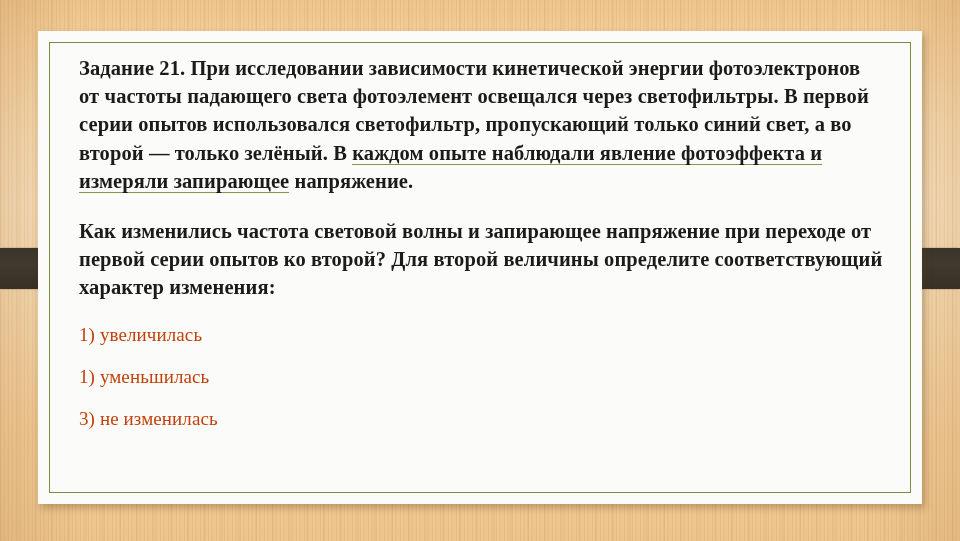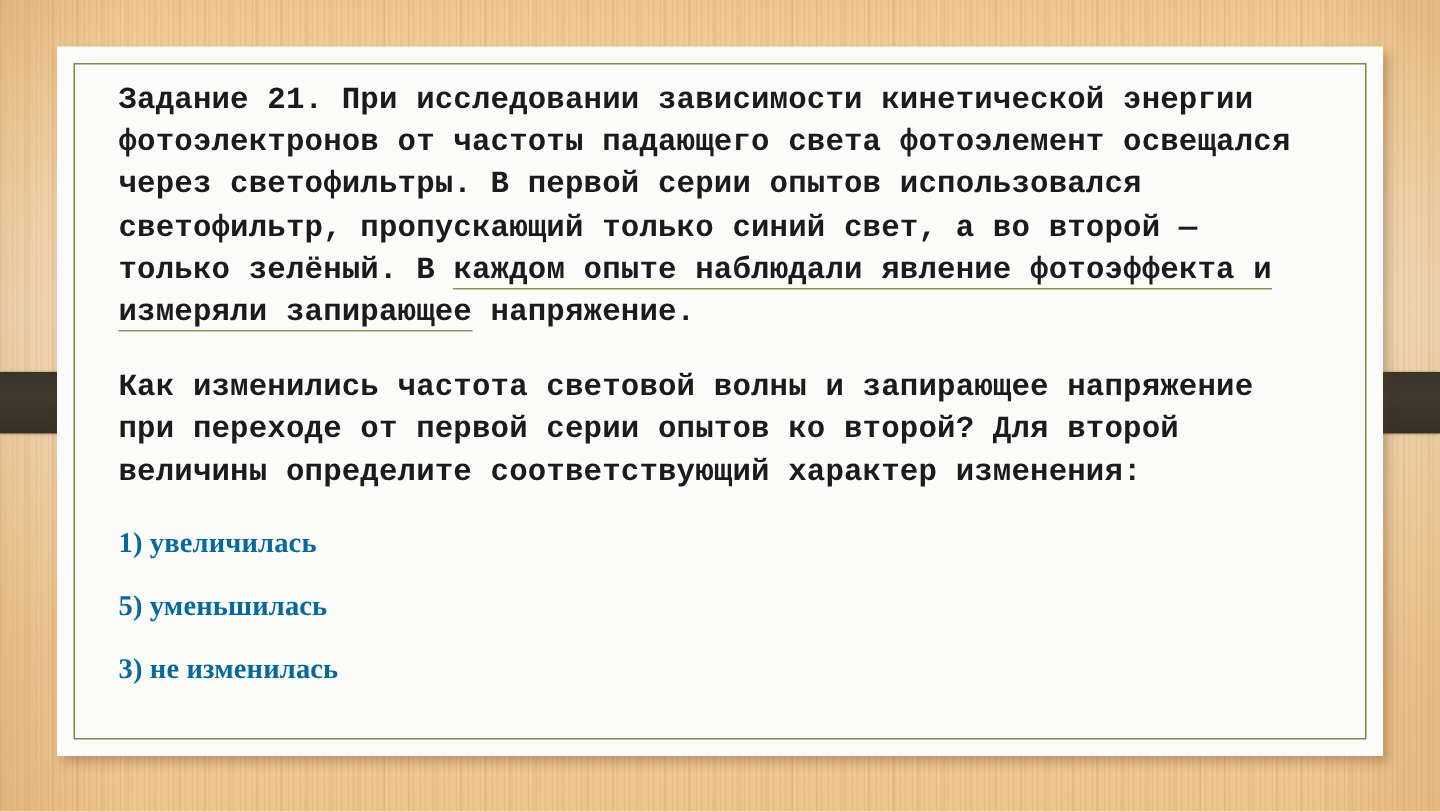--- a/index.html
+++ b/index.html
@@ -141,42 +141,42 @@
   
   .content {
     position: absolute;
     left: 41px;
     top: 23px;
     right: 38px;
     bottom: 20px;
   }
   .para {
     color: #1b1b1b;
-    font-family: Liberation Mono, monospace;
+    font-family: Liberation Serif, serif;
     font-weight: bold;
     font-size: 20.5px;
     line-height: 28.2px;
     letter-spacing: 0.1px;
     margin: 0 0 18px 0;
     text-align: left;
   }
   .para-1 { margin-bottom: 22px; }
   .para-2 { margin-bottom: 20px; }
 
   .underlined-line {
     border-bottom: 1.6px solid #8a9450;
     display: inline;
     box-decoration-break: clone;
     -webkit-box-decoration-break: clone;
   }
 
   .option {
-    color: #0369a1;
+    color: #c2410c;
     font-family: "Liberation Serif", serif;
-    font-weight: bold;
+    font-weight: normal;
     font-size: 19px;
     line-height: 26px;
     letter-spacing: 0.1px;
     margin: 0 0 16px 0;
   }
   .option:last-child { margin-bottom: 0; }
 </style>
 </head>
 <body>
 
@@ -193,19 +193,19 @@
   <div class="card">
     <div class="card-inner-border"></div>
 
     <div class="content">
 
       <p class="para para-1"><span>Задание 21. При исследовании зависимости кинетической энергии фотоэлектронов от частоты падающего света фотоэлемент освещался через светофильтры. В первой серии опытов использовался светофильтр, пропускающий только синий свет, а во второй — только зелёный. В </span><span class="underlined-line">каждом опыте наблюдали явление фотоэффекта и измеряли запирающее</span><span> напряжение.</span></p>
 
       <p class="para para-2">Как изменились частота световой волны и запирающее напряжение при переходе от первой серии опытов ко второй? Для второй величины определите соответствующий характер изменения:</p>
 
       <p class="option">1) увеличилась</p>
-      <p class="option">5) уменьшилась</p>
+      <p class="option">1) уменьшилась</p>
       <p class="option">3) не изменилась</p>
 
     </div>
   </div>
 
 </div>
 
 </body></html>

